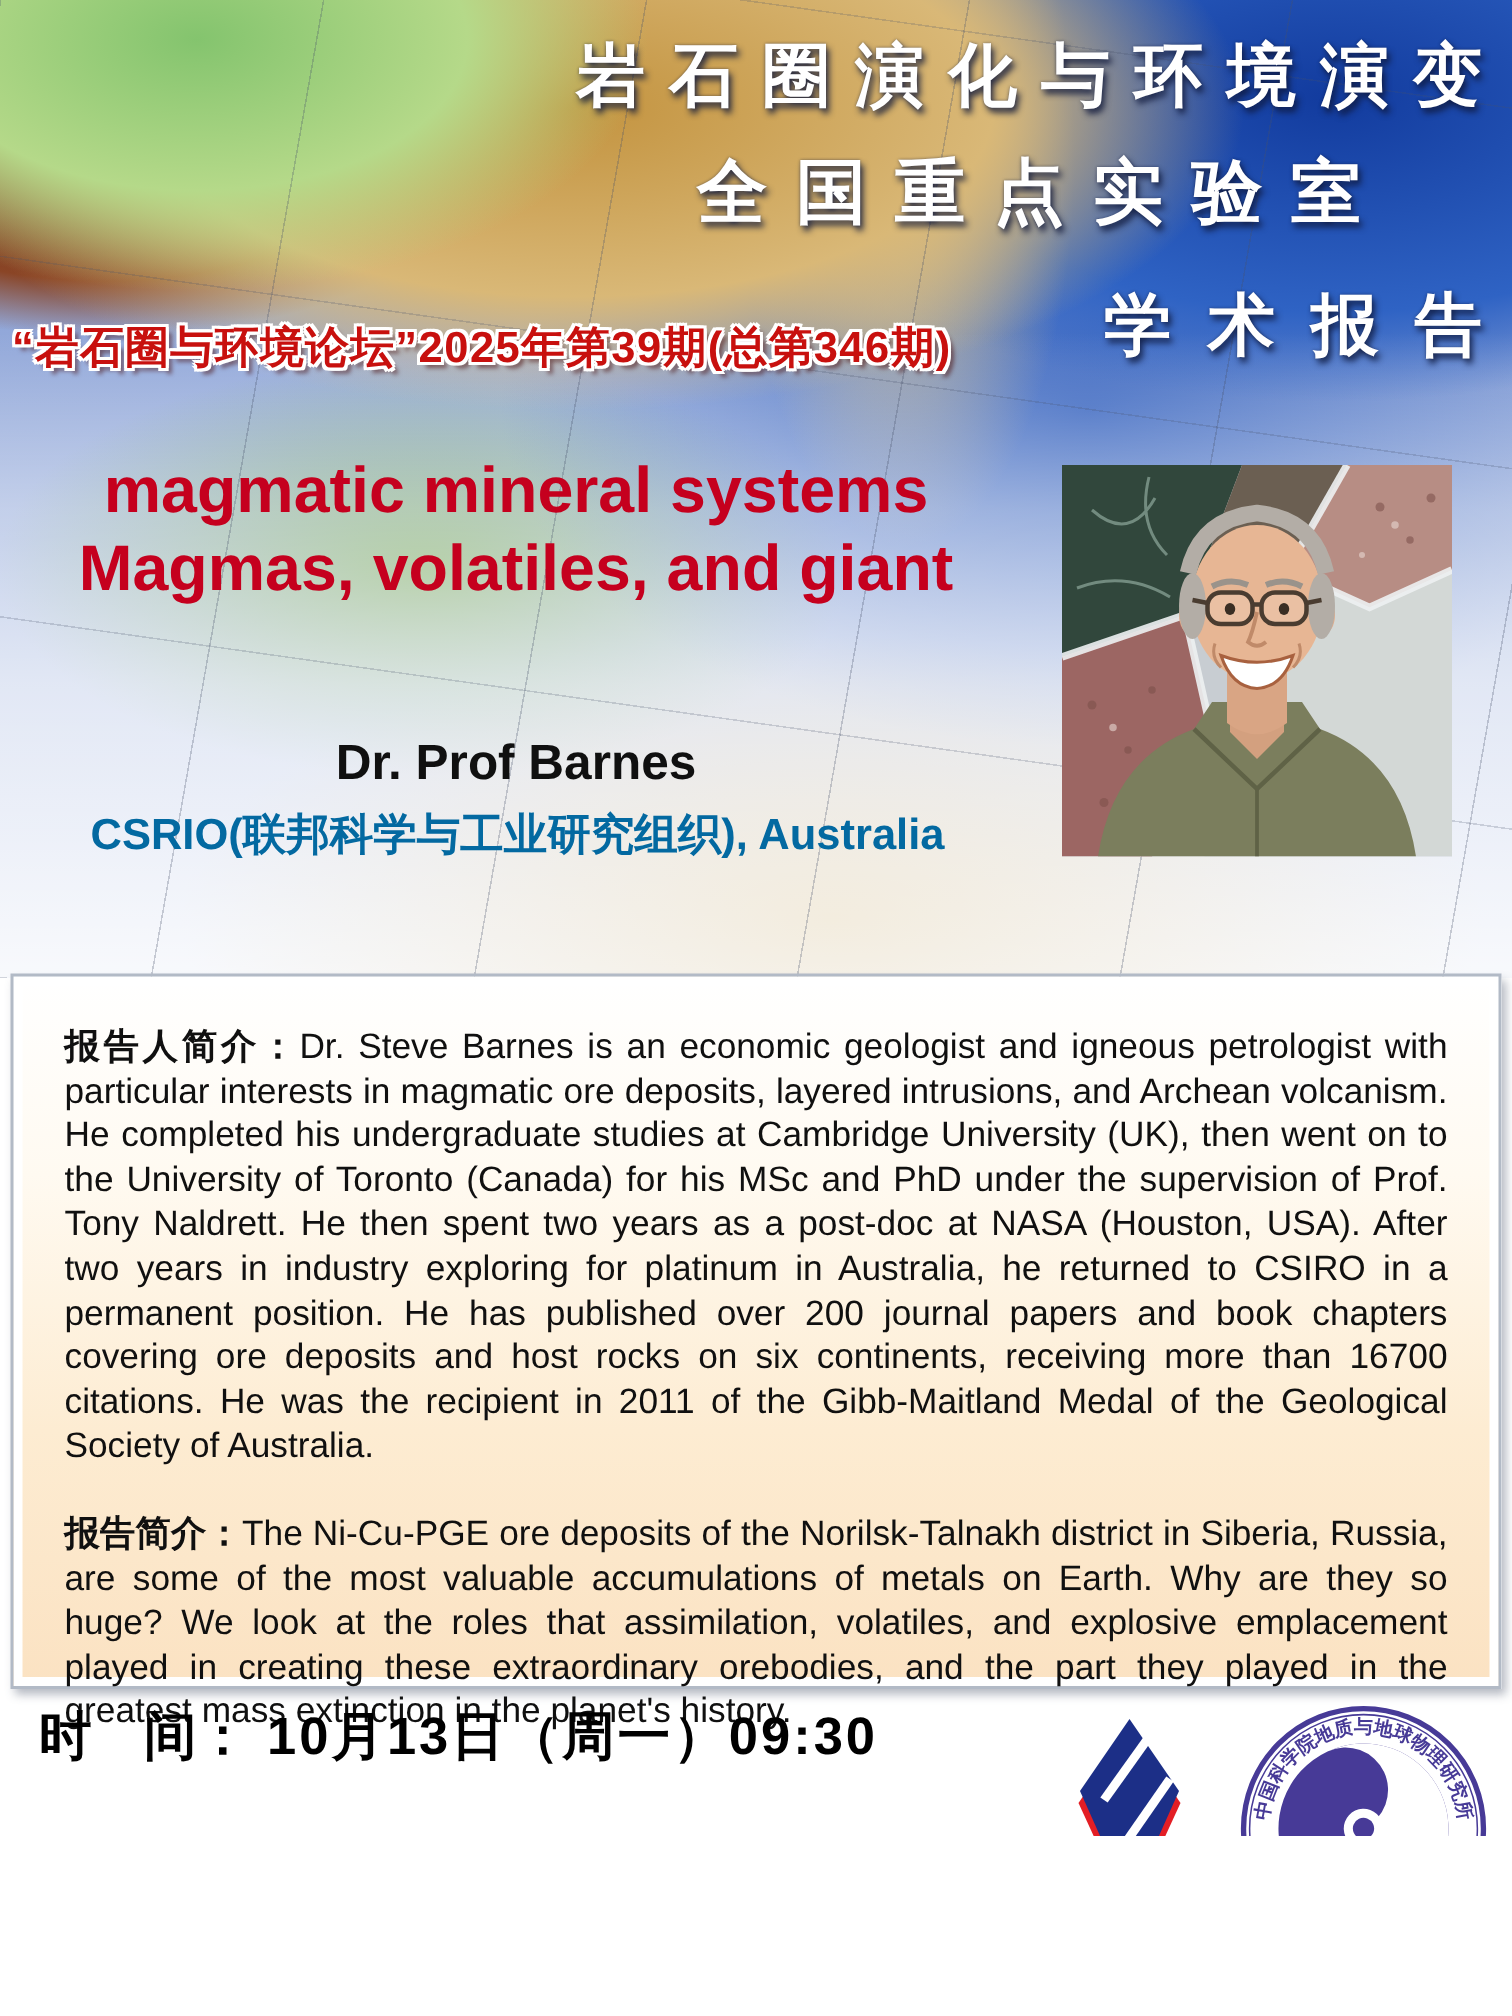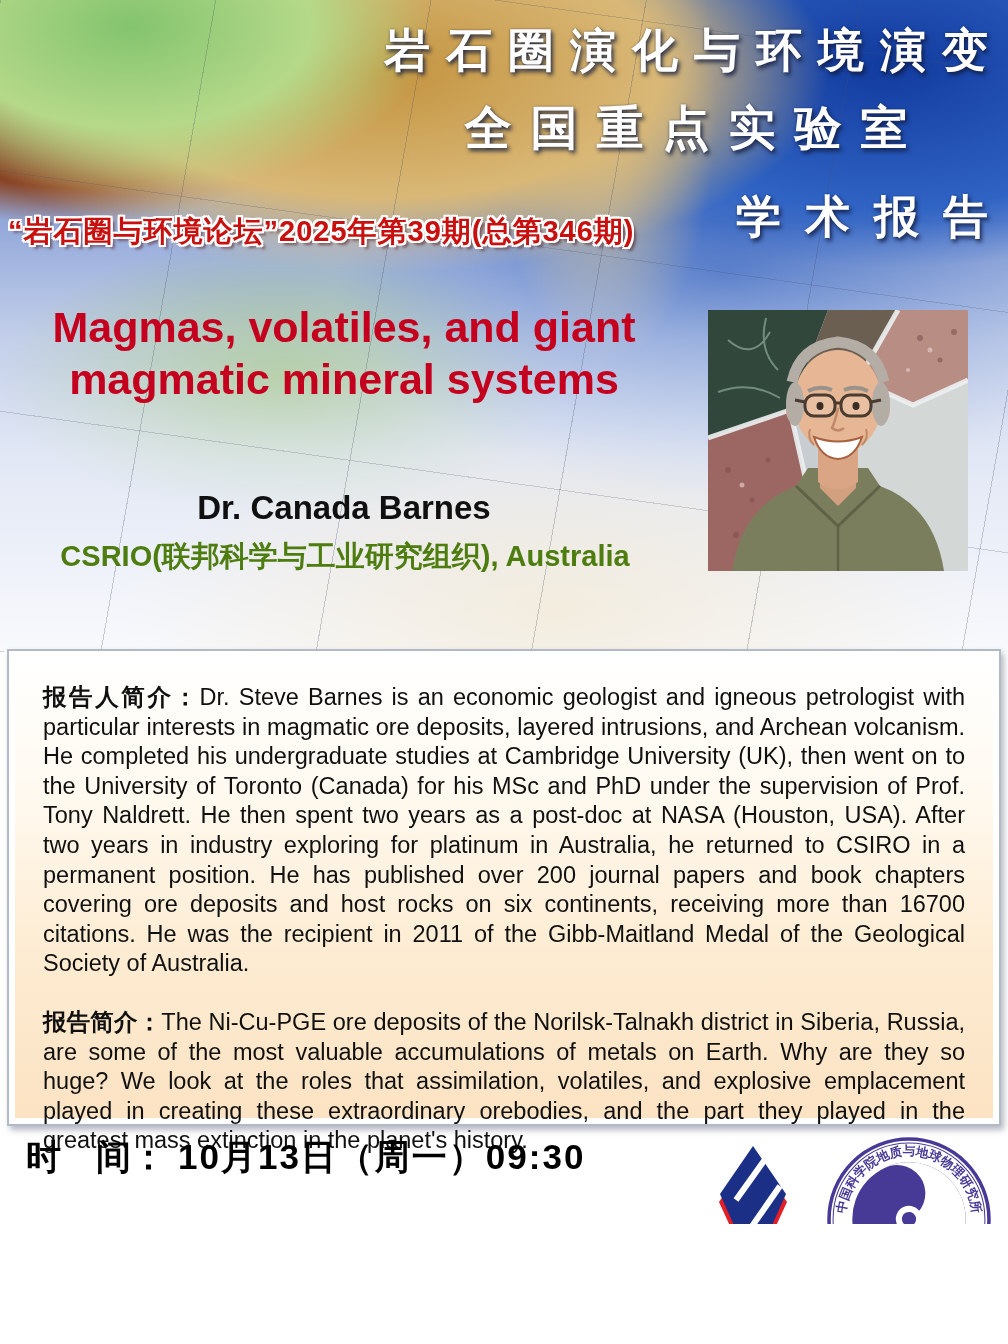--- a/index.html
+++ b/index.html
@@ -48,21 +48,21 @@
     position:absolute; left:38px; top:302px; width:612px; text-align:center;
     color:#c5001e; font-size:43px; font-weight:bold; line-height:1.2;
   }
   
   .speaker-name{
     position:absolute; left:38px; top:489px; width:612px; text-align:center;
     color:#101010; font-size:33px; font-weight:bold;
   }
   .speaker-affiliation{
     position:absolute; left:0px; top:537px; width:690px; text-align:center;
-    color:#4d7c0f; font-size:29px; font-weight:bold;
+    color:#0369a1; font-size:29px; font-weight:bold;
   }
   
   .portrait{position:absolute; left:708px; top:310px; width:260px; height:261px;}
   .portrait svg{display:block;}
   
   .info-box{
     position:absolute; left:7px; top:649px; width:994px; height:477px; box-sizing:border-box;
     border:2px solid #b2bac6;
     box-shadow: inset 0 0 0 6px #ffffff, 3px 4px 6px rgba(90,100,120,.45);
     background:linear-gradient(180deg,#ffffff 0%, #fffaf1 28%, #fdecd2 64%, #fbe2c2 100%);
@@ -90,22 +90,22 @@
 
   <div class="lab-header">
     <div class="h1">岩石圈演化与环境演变</div>
     <div class="h2">全国重点实验室</div>
     <div class="h3">学术报告</div>
   </div>
 
   <div class="forum-banner">“岩石圈与环境论坛”2025年第39期(总第346期)</div>
 
   <div class="talk-title">
+    <div>magmatic mineral systems</div>
     <div>Magmas, volatiles, and giant</div>
-    <div>magmatic mineral systems</div>
   </div>
 
   <div class="portrait">
     <svg width="260" height="261" viewBox="0 0 260 261" xmlns="http://www.w3.org/2000/svg">
 
       <rect width="260" height="261" fill="#c8cdd2"></rect>
       <polygon points="0,0 120,0 82,100 0,128" fill="#31473c"></polygon>
       <path d="M20,30 Q45,52 62,22 M10,82 Q42,70 72,88 M58,8 Q50,40 70,60" stroke="#8fa89b" stroke-width="2" fill="none" opacity="0.7"></path>
       <polygon points="120,0 190,0 150,70 82,100" fill="#6b5f52"></polygon>
       <polygon points="190,0 260,0 260,70 205,95 150,70" fill="#b78d84"></polygon>
@@ -152,21 +152,21 @@
         <path d="M 97 92 L 87 90 M 163 92 L 173 90"></path>
       </g>
       <ellipse cx="112" cy="96" rx="3.5" ry="4" fill="#3a2e24"></ellipse>
       <ellipse cx="148" cy="96" rx="3.5" ry="4" fill="#3a2e24"></ellipse>
       <path d="M 130 98 Q 127 112 124 118 Q 130 123 136 118" stroke="#c08a69" stroke-width="2.5" fill="none"></path>
       <path d="M 106 127 Q 130 136 154 127 Q 147 148 130 149 Q 113 148 106 127 Z" fill="#ffffff" stroke="#a8613f" stroke-width="2"></path>
       <path d="M 102 119 Q 99 128 106 135 M 158 119 Q 161 128 154 135" stroke="#c08a69" stroke-width="2" fill="none"></path>
     </svg>
   </div>
 
-  <div class="speaker-name">Dr. Canada Barnes</div>
+  <div class="speaker-name">Dr. Prof Barnes</div>
   <div class="speaker-affiliation">CSRIO(联邦科学与工业研究组织), Australia</div>
 
   <div class="info-box">
     <p><span class="info-label">报告人简介：</span><span>Dr. Steve Barnes is an economic geologist and igneous petrologist with particular interests in magmatic ore deposits, layered intrusions, and Archean volcanism. He completed his undergraduate studies at Cambridge University (UK), then went on to the University of Toronto (Canada) for his MSc and PhD under the supervision of Prof. Tony Naldrett. He then spent two years as a post-doc at NASA (Houston, USA). After two years in industry exploring for platinum in Australia, he returned to CSIRO in a permanent position. He has published over 200 journal papers and book chapters covering ore deposits and host rocks on six continents, receiving more than 16700 citations. He was the recipient in 2011 of the Gibb-Maitland Medal of the Geological Society of Australia.</span></p>
     <p><span class="info-label">报告简介：</span><span>The Ni-Cu-PGE ore deposits of the Norilsk-Talnakh district in Siberia, Russia, are some of the most valuable accumulations of metals on Earth. Why are they so huge? We look at the roles that assimilation, volatiles, and explosive emplacement played in creating these extraordinary orebodies, and the part they played in the greatest mass extinction in the planet's history.</span></p>
   </div>
 
   <div class="foot-row time">
     <span>时　间：</span><span class="val">10月13日（周一）09:30</span>
   </div>

